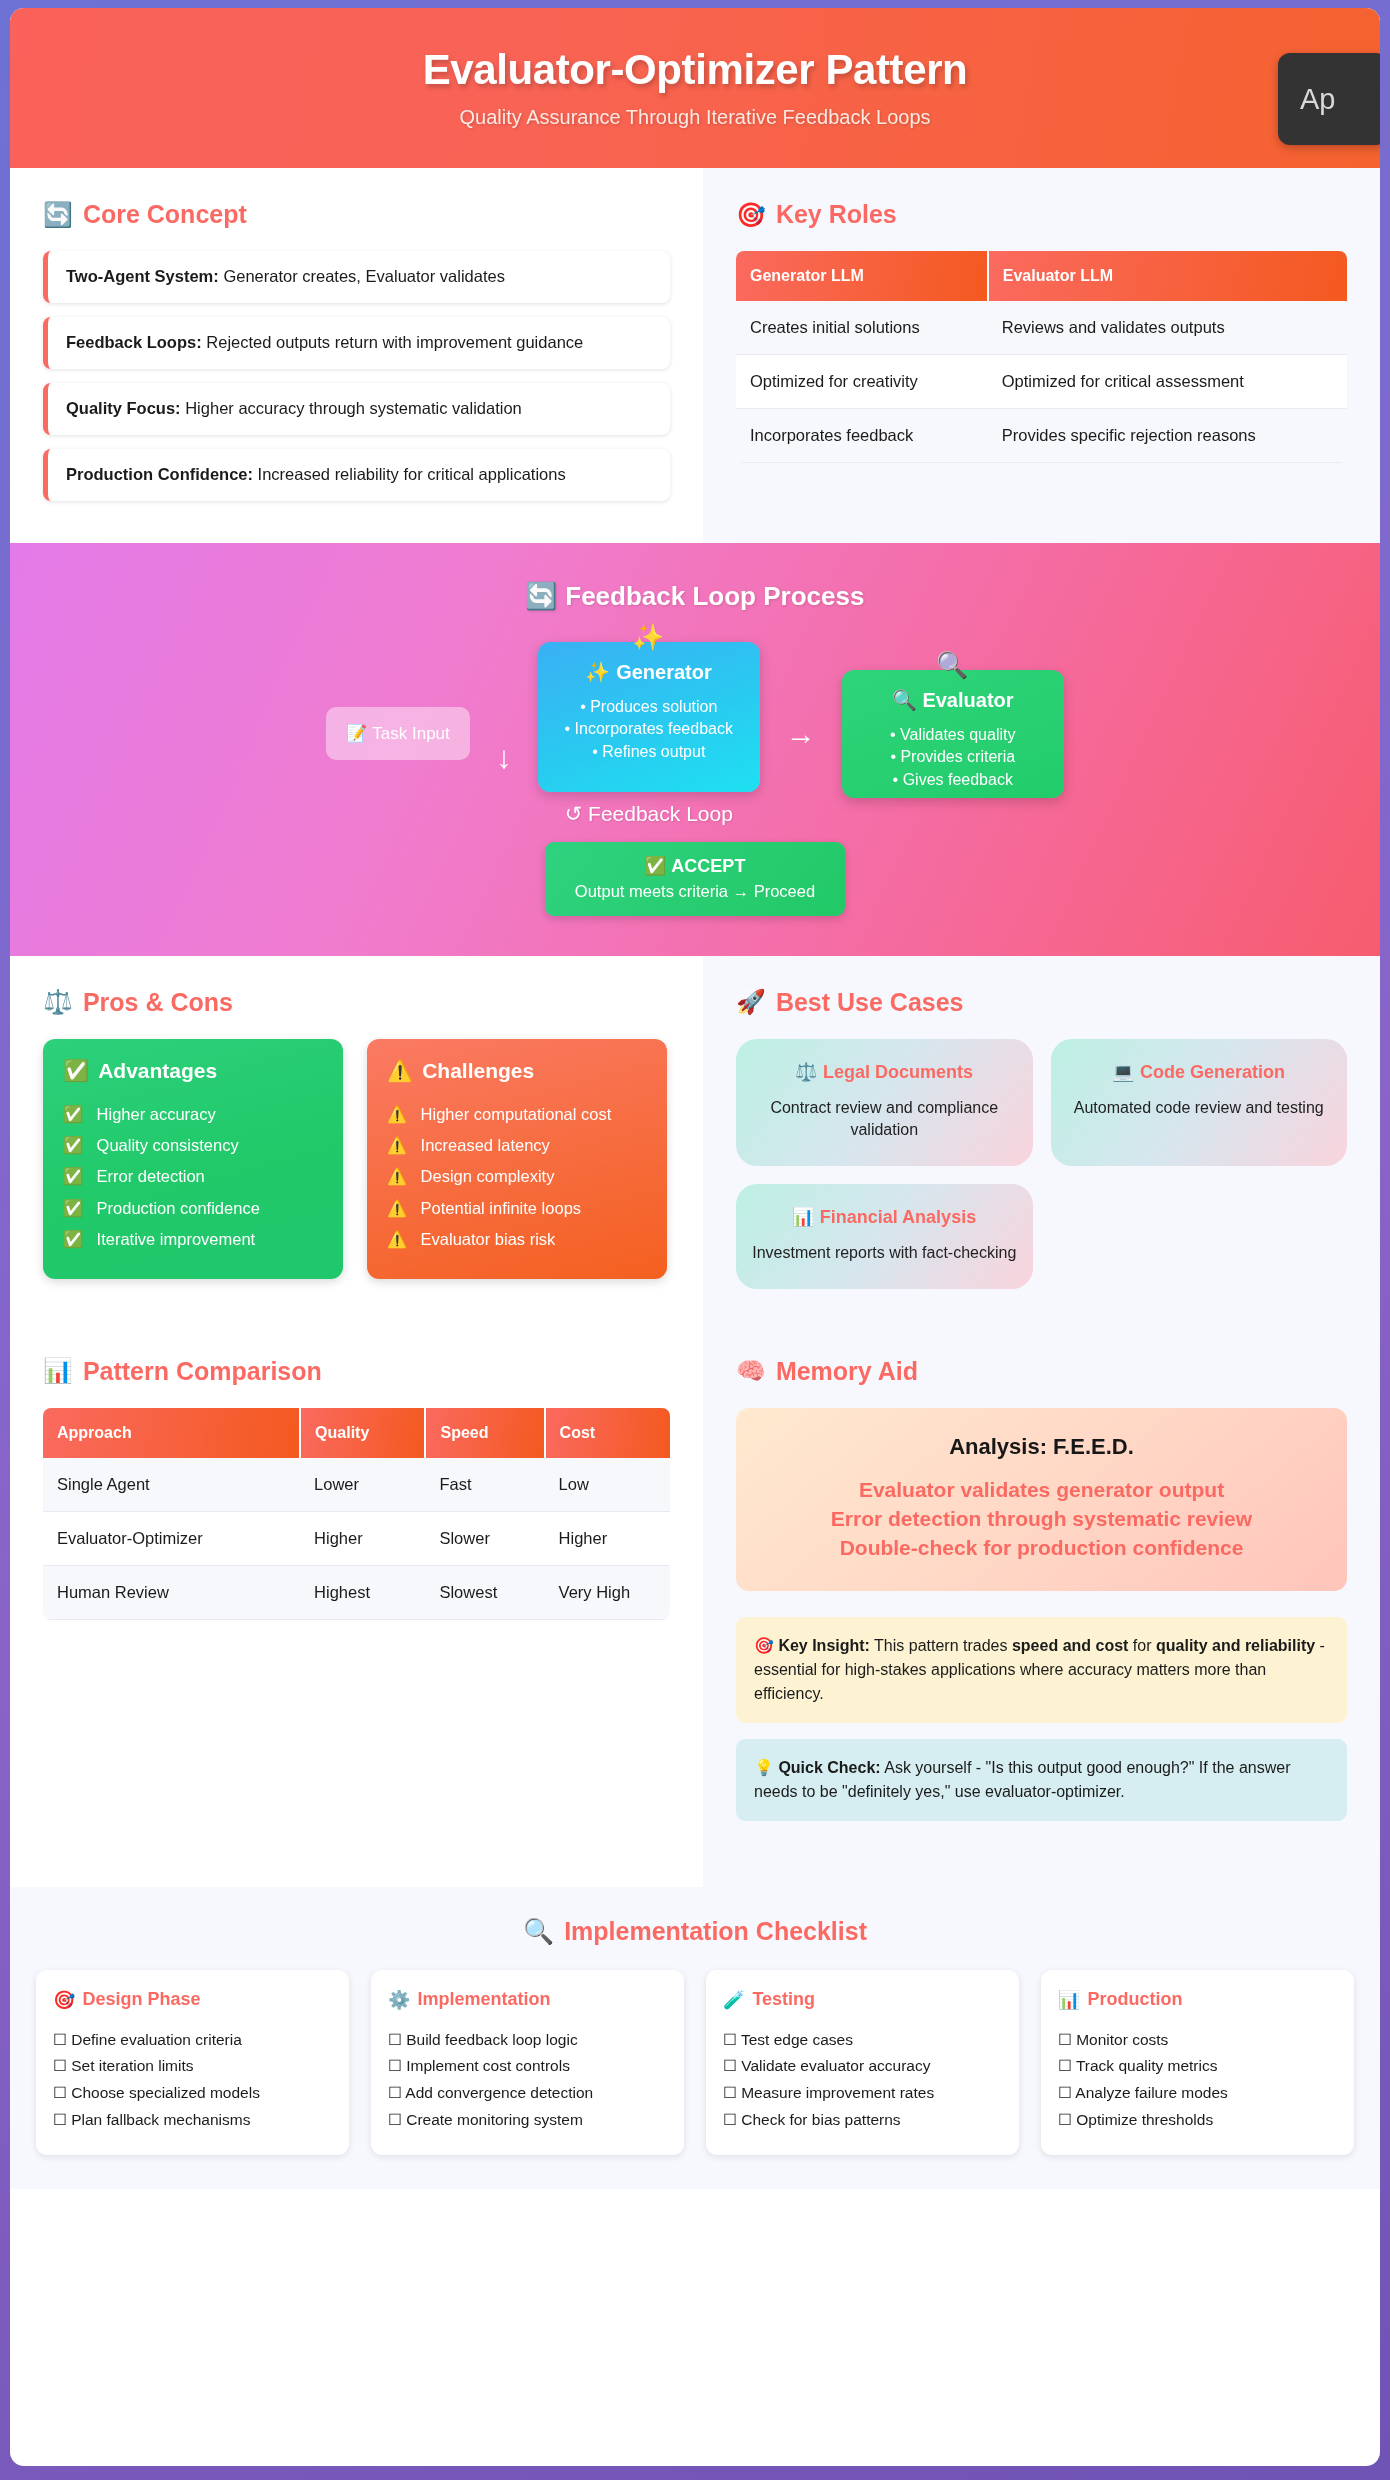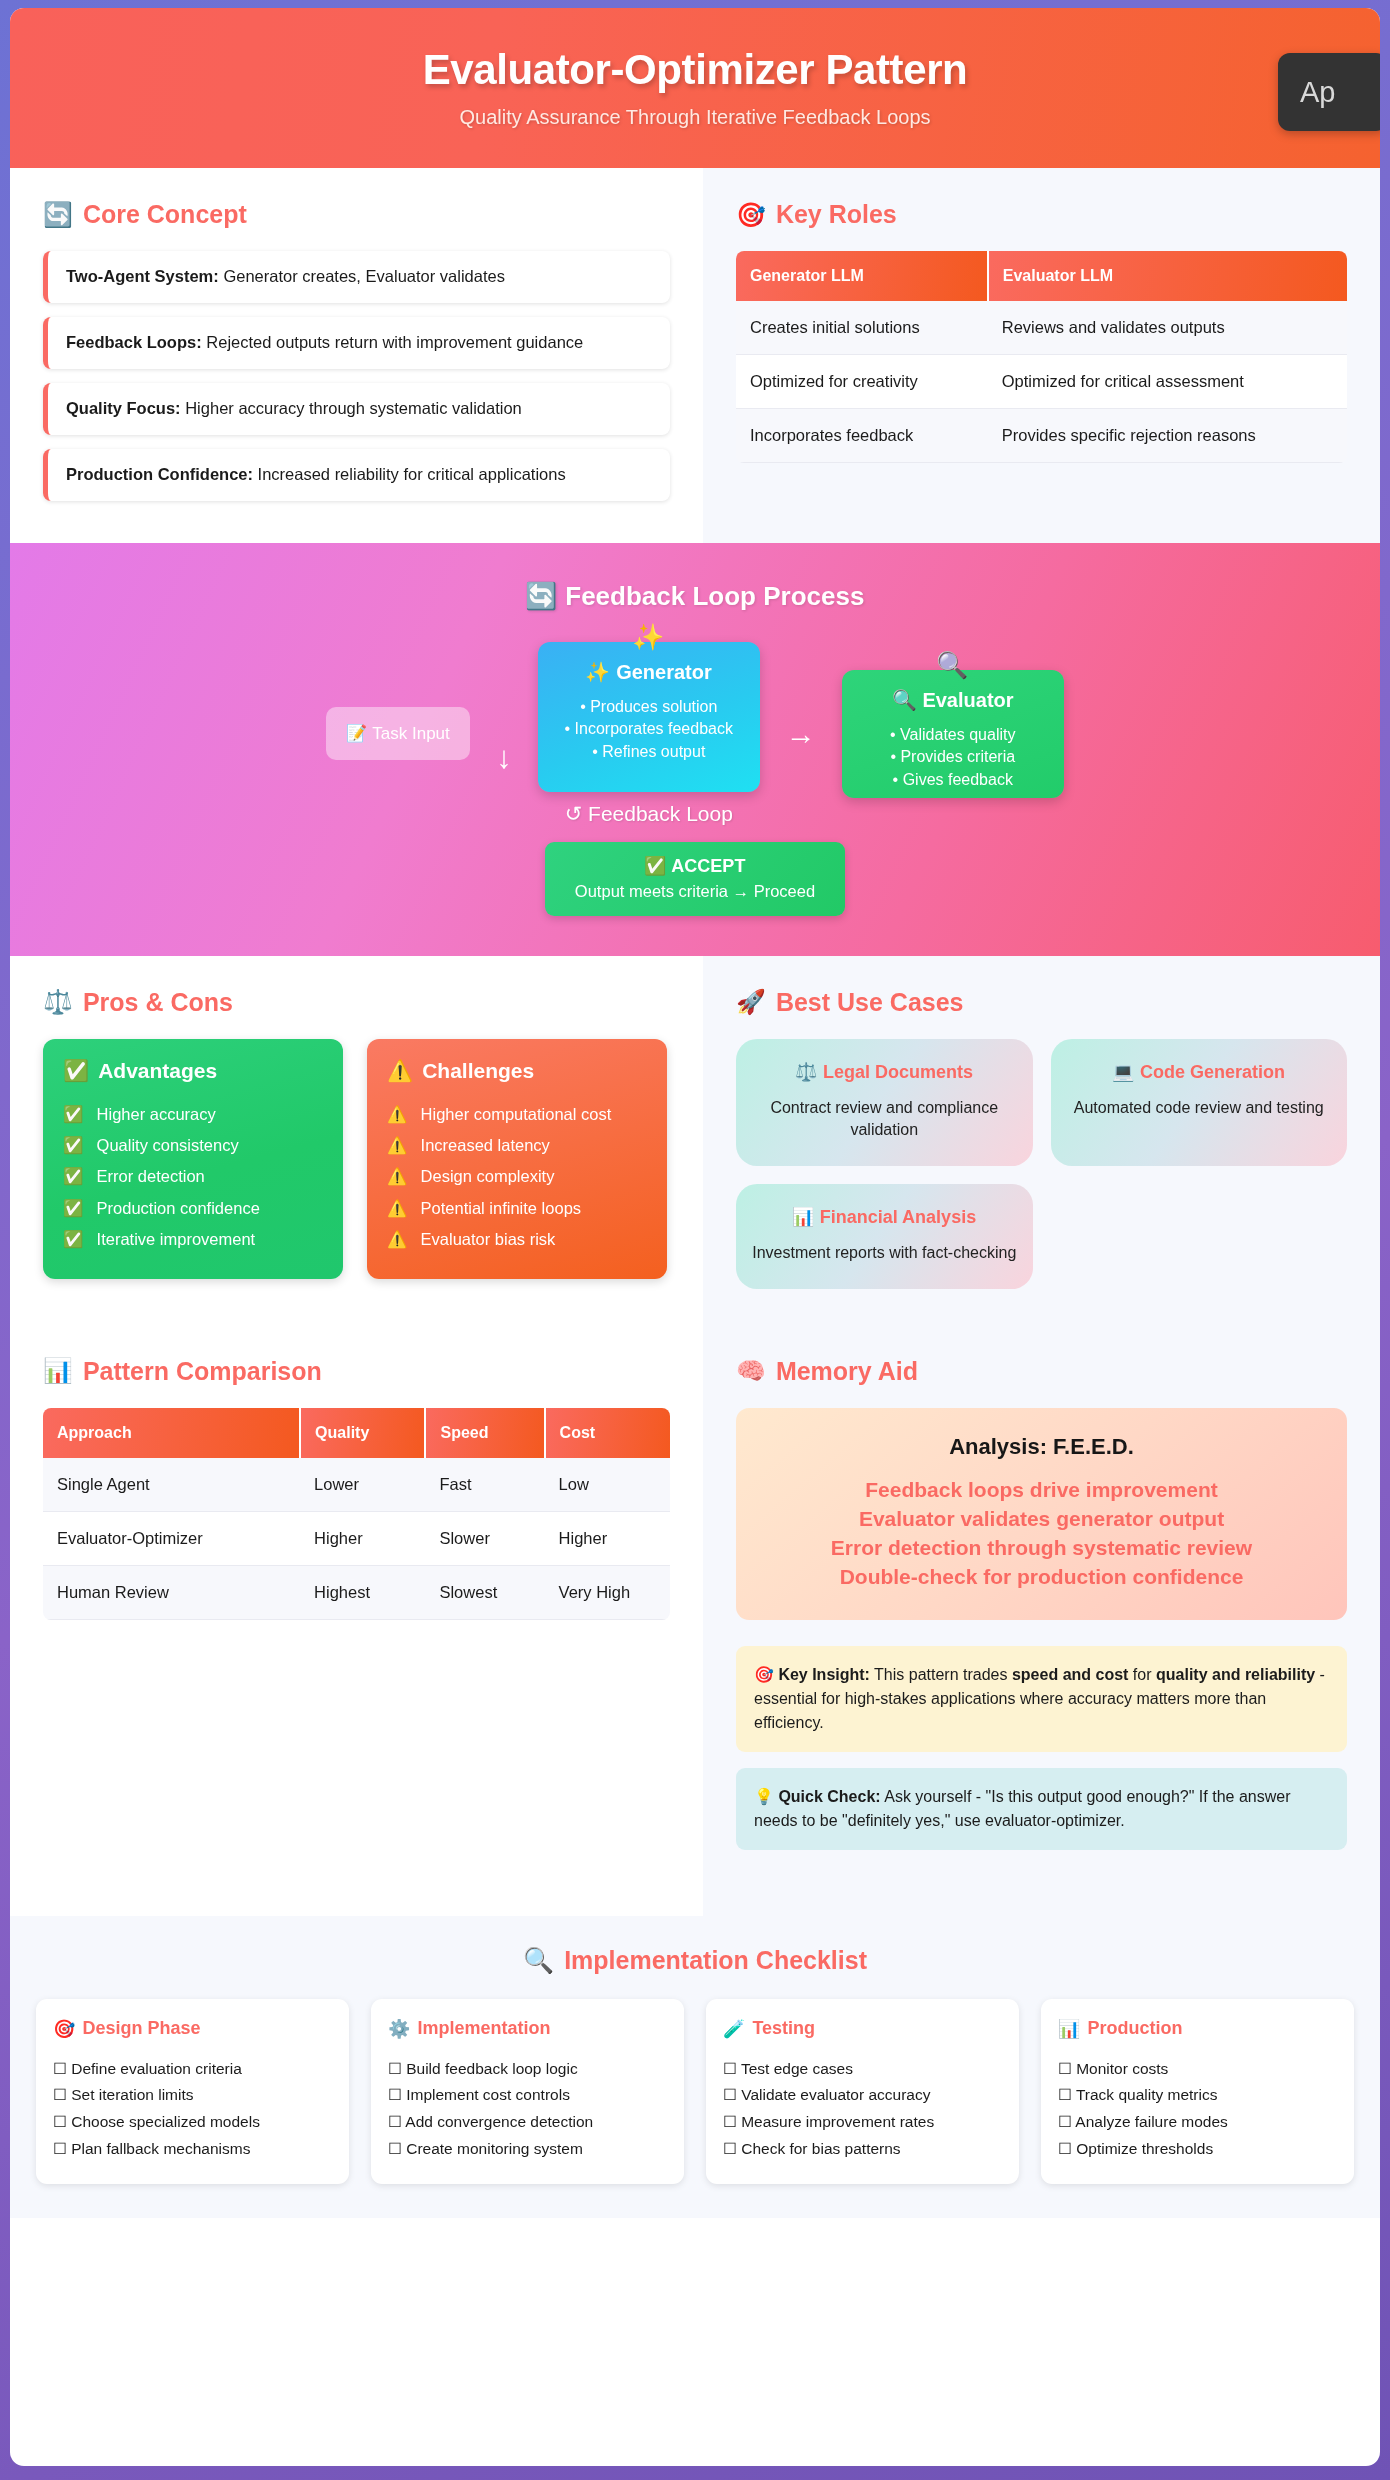--- a/index.html
+++ b/index.html
@@ -51,21 +51,21 @@
     margin-top: 12px;
     font-size: 20px;
     color: #ffe9e2;
     text-shadow: 1px 1px 3px rgba(0,0,0,.18);
   }
   .app-tab {
     position: absolute;
     right: -8px;
     top: 45px;
     width: 110px;
-    height: 78px;
+    height: 92px;
     background: #333333;
     border-radius: 12px;
     display: flex;
     align-items: center;
     padding-left: 22px;
     color: #d9d9d9;
     font-size: 29px;
     z-index: 6;
     box-shadow: 0 3px 10px rgba(0,0,0,.25);
   }
@@ -474,21 +474,20 @@
     </div>
 
     <div class="col-right" style="padding-top:28px;padding-bottom:50px">
       <div class="sec-title">
         <span class="emo">🧠</span>
         <span>Memory Aid</span>
       </div>
       <div class="mem">
         <div class="mt">Analysis: F.E.E.D.</div>
         <div class="ml">
-          <div>Feedback loops drive improvement</div>
           <div>Evaluator validates generator output</div>
           <div>Error detection through systematic review</div>
           <div>Double-check for production confidence</div>
         </div>
       </div>
       <div class="callout insight">
         <span>🎯</span>
         <b>Key Insight:</b><span> This pattern trades </span><b>speed and cost</b><span> for </span><b>quality and reliability</b><span> - essential for high-stakes applications where accuracy matters more than efficiency.</span>
       </div>
       <div class="callout quick">

